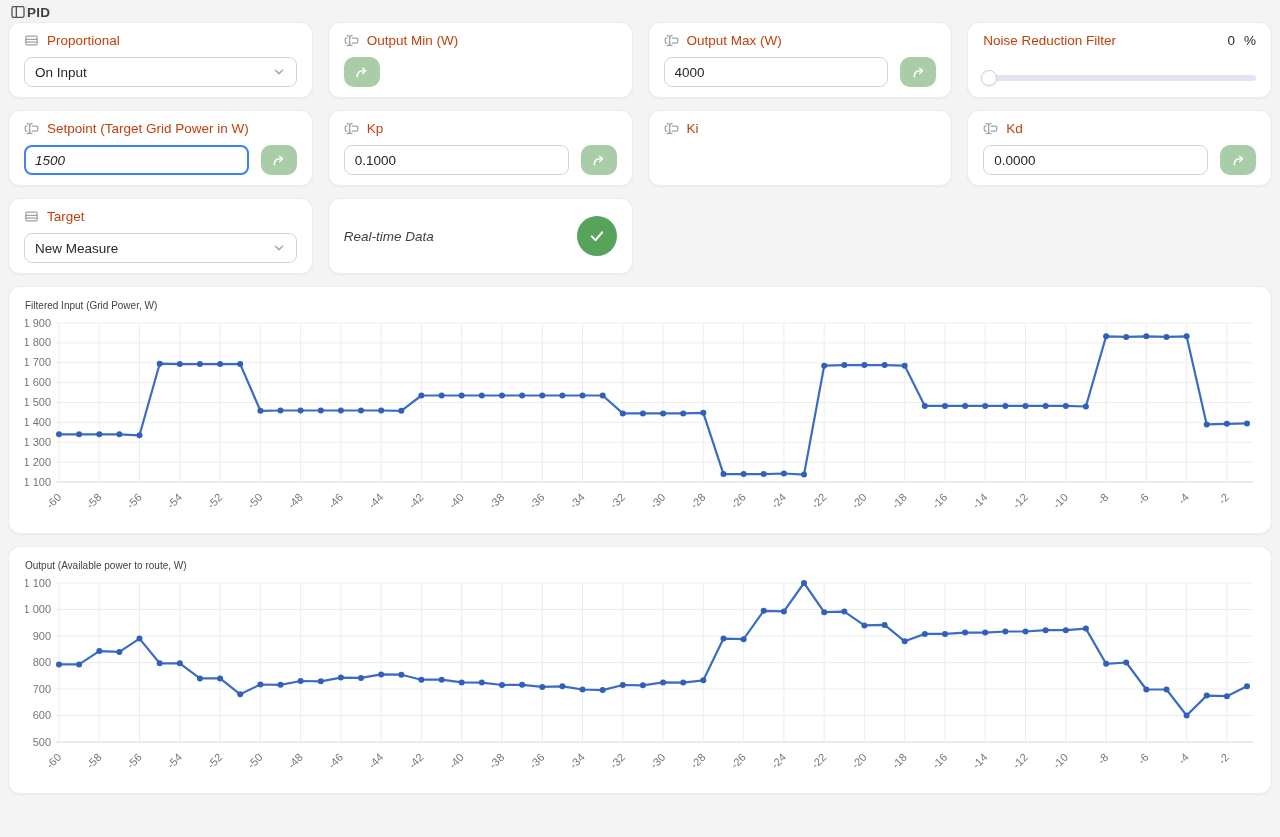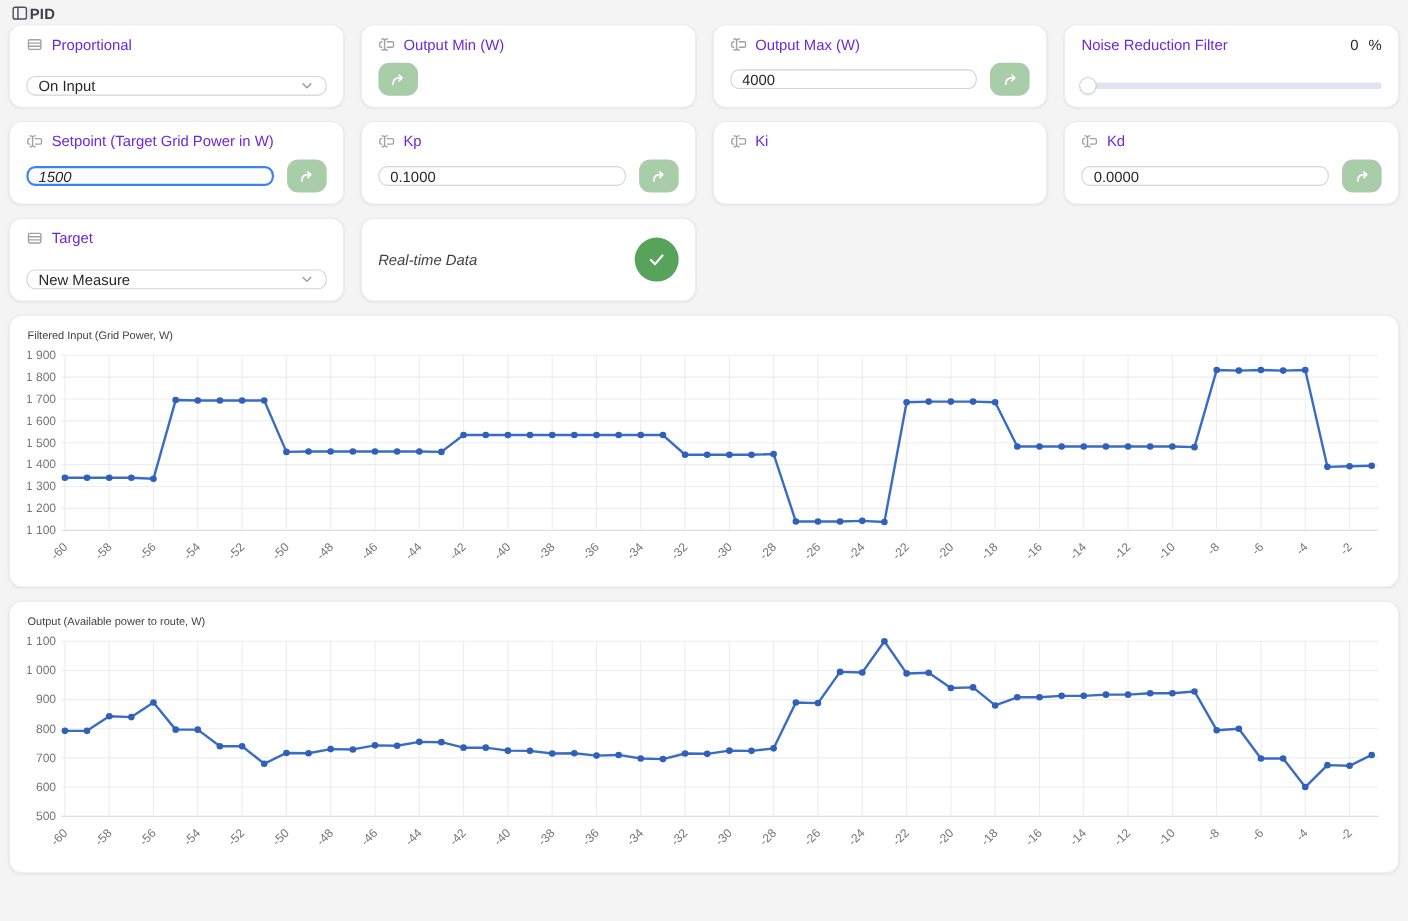--- a/index.html
+++ b/index.html
@@ -22,25 +22,25 @@
   }
   .card {
     background:#fff; border:1px solid #ececef; border-radius:12px;
     box-shadow:0 1px 2px rgba(16,24,40,.05);
   }
   .ctl-card {
     height:76px; padding:10px 15px;
     display:flex; flex-direction:column; justify-content:space-between;
   }
   .lbl-row { display:flex; align-items:center; gap:8px; }
-  .lbl { font-size:13.5px; font-weight:500; color:#6d28d9; }
+  .lbl { font-size:13.5px; font-weight:500; color:#c2410c; }
   .icon { display:inline-flex; align-items:center; }
   .ctl-row { display:flex; align-items:center; gap:12px; }
   .select, .tinput {
-    height:18px; border:1px solid #d4d4d8; border-radius:8px;
+    height:30px; border:1px solid #d4d4d8; border-radius:8px;
     background:#fff; font-size:13.5px; color:#27272a;
     display:flex; align-items:center; padding:0 10px;
     width:100%;
   }
   .select { justify-content:space-between; }
   input.tinput { outline:none; font-family:"Liberation Sans",sans-serif; }
   .tinput.focused { border:2px solid #3b82f6; padding:0 9px;font-style:italic; }
   .go-btn {
     flex:0 0 36px; width:36px; height:30px; border:none; border-radius:10px;
     background:#a9cca9; display:flex; align-items:center; justify-content:center;

